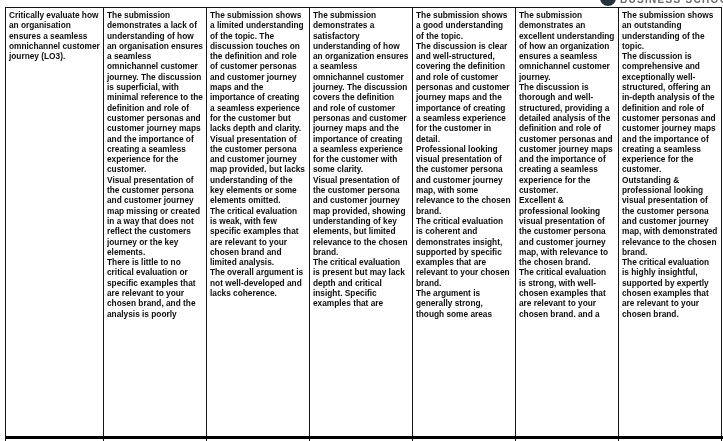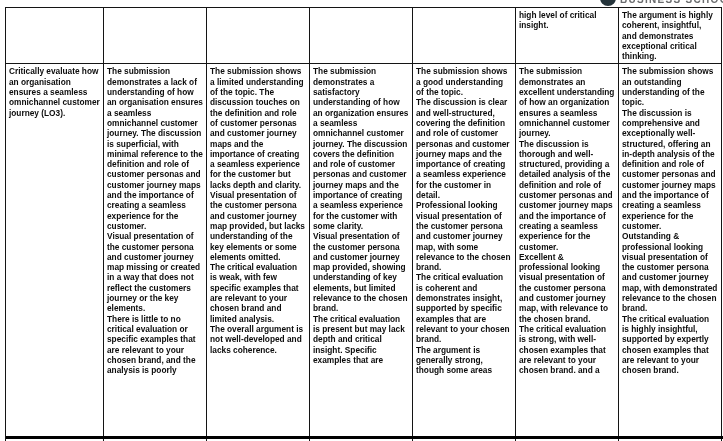--- a/index.html
+++ b/index.html
@@ -63,29 +63,20 @@
     <colgroup>
       <col style="width:98px">
       <col style="width:103px">
       <col style="width:103px">
       <col style="width:103px">
       <col style="width:103px">
       <col style="width:103px">
       <col style="width:103px">
     </colgroup>
     <tbody>
-        <tr class="top-row">
-      <td></td>
-      <td></td>
-      <td></td>
-      <td></td>
-      <td></td>
-      <td>high level of critical insight.</td>
-      <td>The argument is highly coherent, insightful, and demonstrates exceptional critical thinking.</td>
-    </tr>
     <tr class="main-row">
       <td>Critically evaluate how an organisation ensures a seamless omnichannel customer journey (LO3).</td>
       <td>The submission demonstrates a lack of understanding of how an organisation ensures a seamless omnichannel customer journey. The discussion is superficial, with minimal reference to the definition and role of customer personas and customer journey maps and the importance of creating a seamless experience for the customer.
 Visual presentation of the customer persona and customer journey map missing or created in a way that does not reflect the customers journey or the key elements.
 There is little to no critical evaluation or specific examples that are relevant to your chosen brand, and the analysis is poorly</td>
       <td>The submission shows a limited understanding of the topic. The discussion touches on the definition and role of customer personas and customer journey maps and the importance of creating a seamless experience for the customer but lacks depth and clarity.
 Visual presentation of the customer persona and customer journey map provided, but lacks understanding of the key elements or some elements omitted.
 The critical evaluation is weak, with few specific examples that are relevant to your chosen brand and limited analysis.
 The overall argument is not well-developed and lacks coherence.</td>
       <td>The submission demonstrates a satisfactory understanding of how an organization ensures a seamless omnichannel customer journey. The discussion covers the definition and role of customer personas and customer journey maps and the importance of creating a seamless experience for the customer with some clarity.

